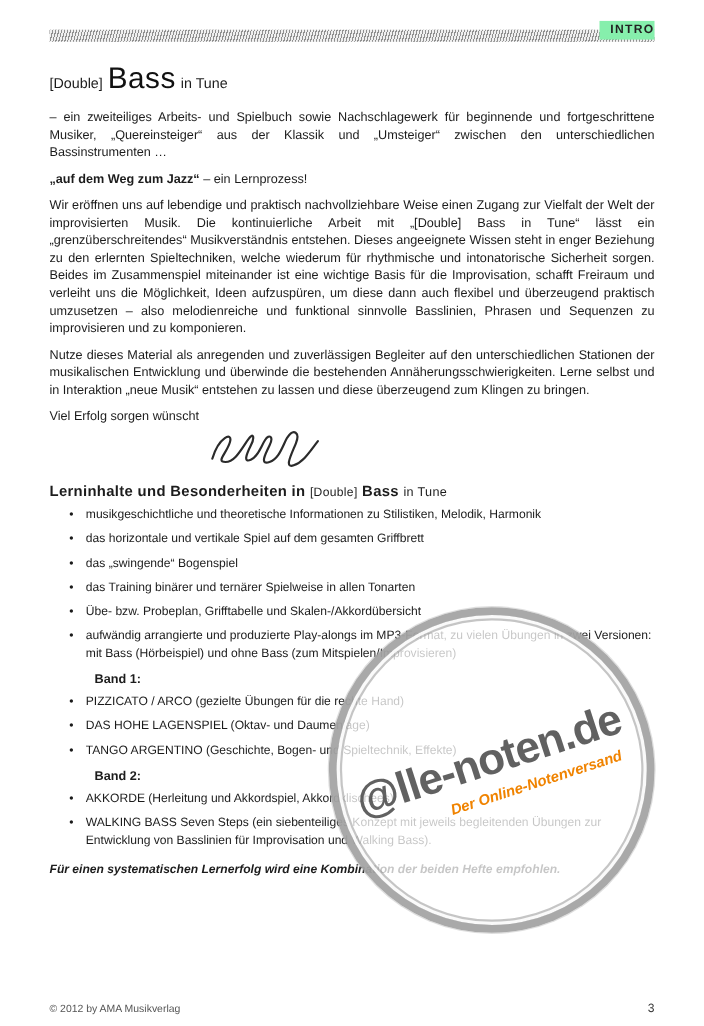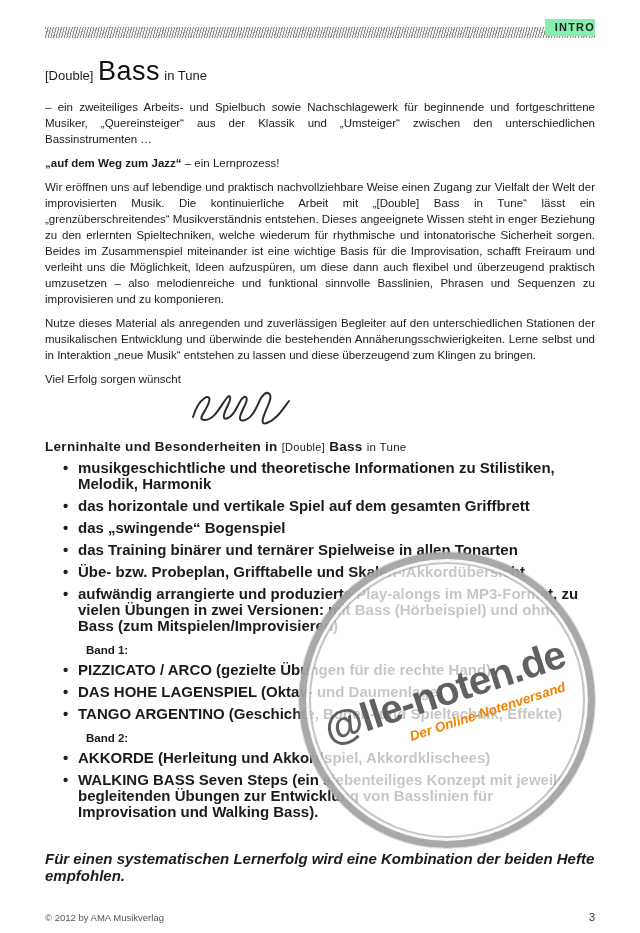--- a/index.html
+++ b/index.html
@@ -37,25 +37,25 @@
   .closing-line { font-size:11.5px; line-height:16px; }
   .signature-wrap { margin:-2px 0 2px 140px; height:46px; }
   
   .section-heading { margin:8px 0 6px 0; font-size:13.5px; font-weight:bold; letter-spacing:0.3px; white-space:nowrap; }
   .section-heading .small { font-size:11px; font-weight:normal; }
   .section-heading .bass { font-size:13.5px; font-weight:bold; }
   .section-heading .small2 { font-size:11.5px; font-weight:normal; }
   ul.bullets { list-style:none; margin-left:18px; }
   ul.bullets li {
     position:relative; padding-left:15px;
-    font-size:15px; line-height:16px; margin-bottom:6px; color:#1b1b1b;font-weight:bold;
+    font-size:11px; line-height:16px; margin-bottom:6px; color:#1b1b1b;
   }
   ul.bullets li::before { content:"•"; position:absolute; left:0; top:0; }
   .band-label { font-size:11.5px; font-weight:bold; margin:10px 0 6px 0;padding-left:41px; }
-  .recommendation { margin-top:30px; font-size:15px; font-weight:bold; font-style:italic; }
+  .recommendation { margin-top:13px; font-size:11px; font-weight:bold; font-style:italic; }
   
   .footer {
     position:absolute; left:45px; right:45px; bottom:10px;
     display:flex; justify-content:space-between; align-items:baseline;
   }
   .footer .copyright { font-size:9.5px; color:#555; }
   .footer .pageno { font-size:11px; color:#333; }
   
   .stamp {
     position:absolute; left:299px; top:552px; width:296px; height:296px;

